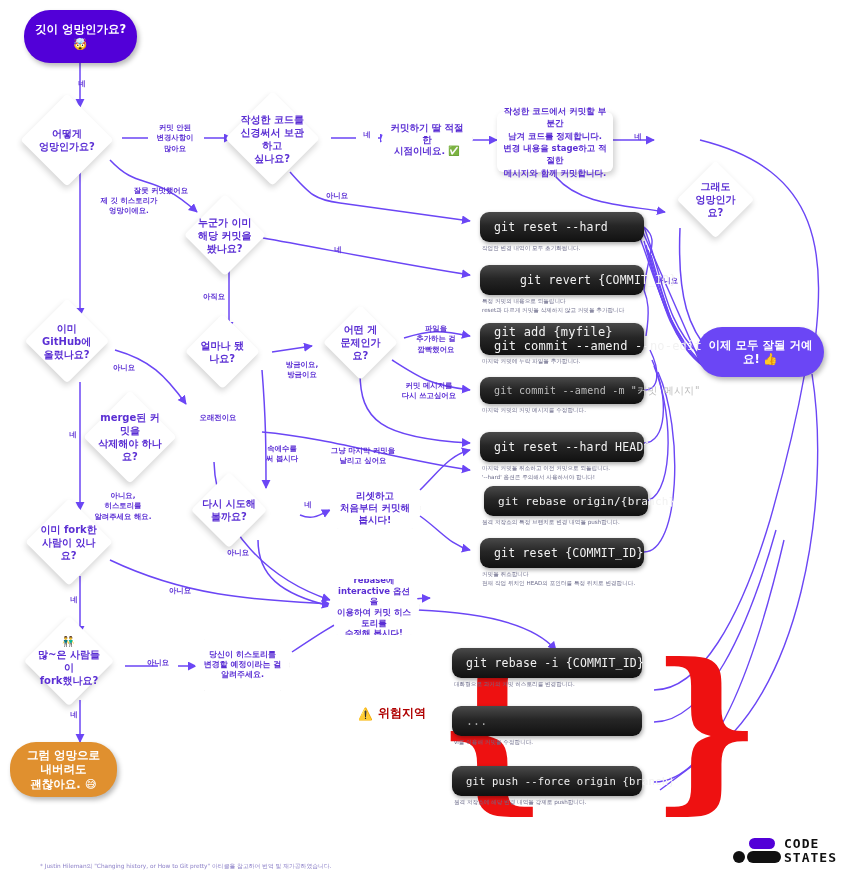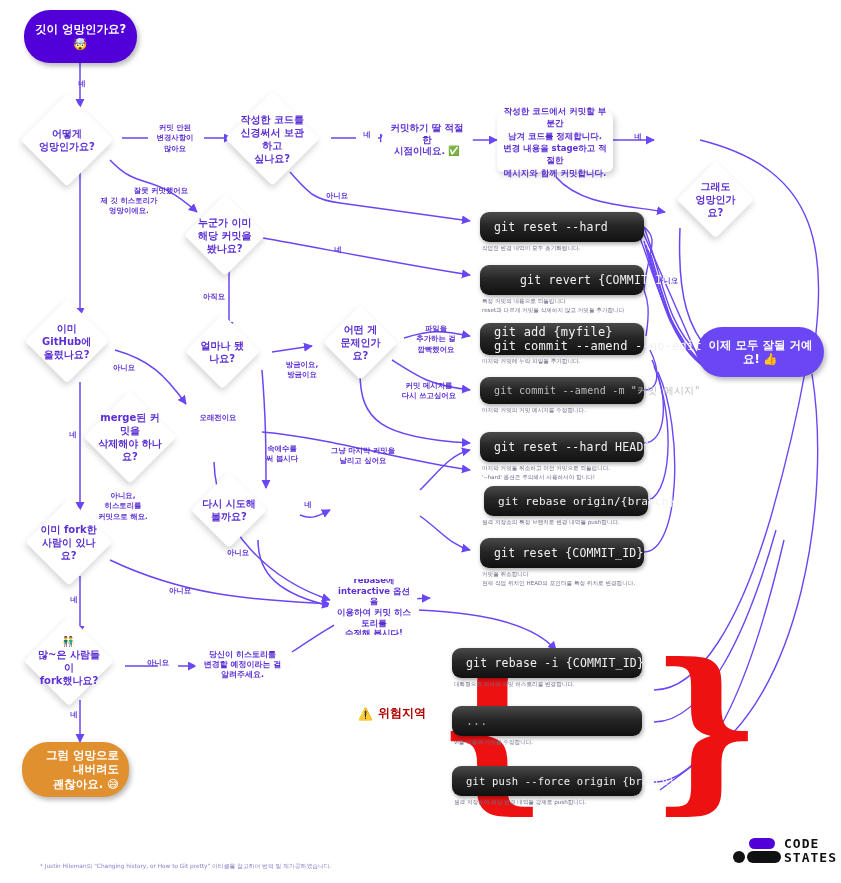--- a/index.html
+++ b/index.html
@@ -279,21 +279,21 @@
   </svg>
 
   <div class="node pill pill-purple" style="left:24px; top:10px; width:113px; height:53px;">
     <span>깃이 엉망인가요? 🤯</span>
   </div>
 
   <div class="node pill pill-violet" style="left:697px; top:327px; width:127px; height:50px;">
     <span>이제 모두 잘될 거예요! 👍</span>
   </div>
 
-  <div class="node pill pill-orange" style="left:22px; top:742px; width:107px; height:55px; white-space:pre-line;text-align:right;">
+  <div class="node pill pill-orange" style="left:10px; top:742px; width:107px; height:55px; white-space:pre-line;">
     <span>그럼 엉망으로 내버려도
 괜찮아요. 😅</span>
   </div>
 
   <div class="node diamond" style="left:34px; top:107px; width:66px; height:66px;">
     <div class="dlabel" style="white-space:pre-line;">어떻게
 엉망인가요?</div>
   </div>
 
   <div class="node diamond" style="left:239px; top:105px; width:67px; height:67px;">
@@ -351,20 +351,24 @@
 시점이네요. ✅</span>
   </div>
 
   <div class="node rectnote" style="left:497px; top:112px; width:116px; height:60px; white-space:pre-line;">
     <span>작성한 코드에서 커밋할 부분간
 남겨 코드를 정제합니다.
 변경 내용을 stage하고 적절한
 메시지와 함께 커밋합니다.</span>
   </div>
 
+  <div class="node hex" style="left:329px; top:487px; width:92px; height:42px; white-space:pre-line;">
+    <span>리셋하고
+처음부터 커밋해 봅시다!</span>
+  </div>
 
   <div class="node hex" style="left:328px; top:579px; width:92px; height:56px; white-space:pre-line; font-size:8.5px;">
     <span>rebase에
 interactive 옵션을
 이용하여 커밋 히스토리를
 수정해 봅시다!</span>
   </div>
 
   <div class="node hex" style="left:195px; top:639px; width:95px; height:52px; white-space:pre-line; font-size:8px;">
     <span>당신이 히스토리를
@@ -394,21 +398,21 @@
   <div class="elabel" style="left:391px; top:381px; width:76px;">커밋 메시지를
 다시 쓰고싶어요</div>
   <div class="elabel" style="left:320px; top:446px; width:86px;">그냥 마지막 커밋을
 날리고 싶어요</div>
   <div class="elabel" style="left:258px; top:444px; width:48px;">속에수를
 써 봅시다</div>
   <div class="elabel" style="left:62px; top:430px; width:22px;">네</div>
   <div class="elabel" style="left:107px; top:363px; width:34px;">아니요</div>
   <div class="elabel" style="left:92px; top:491px; width:62px;">아니요,
 히스토리를
-커밋으로 해요.</div>
+알려주세요 해요.</div>
   <div class="elabel" style="left:297px; top:500px; width:22px;">네</div>
   <div class="elabel" style="left:221px; top:548px; width:34px;">아니요</div>
   <div class="elabel" style="left:63px; top:595px; width:22px;">네</div>
   <div class="elabel" style="left:163px; top:586px; width:34px;">아니요</div>
   <div class="elabel" style="left:63px; top:710px; width:22px;">네</div>
   <div class="elabel" style="left:141px; top:658px; width:34px;">아니요</div>
 
   <div class="cmd" style="left:480px; top:212px; width:164px; height:30px;">
     <span class="line">git reset --hard</span>
   </div>

